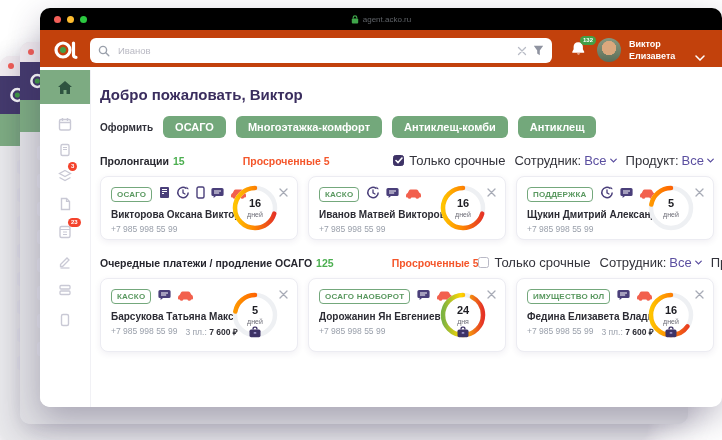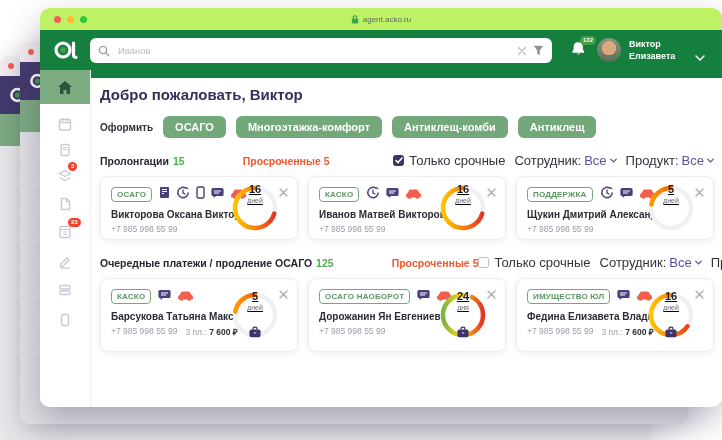--- a/index.html
+++ b/index.html
@@ -9,27 +9,27 @@
   .bgwin{position:absolute;border-radius:10px;overflow:hidden;box-shadow:0 8px 26px rgba(40,30,70,.22);}
   .bgwin .bar{position:absolute;left:0;top:0;right:0;height:20px;background:#f2ecf0;}
   .bgwin .dot{position:absolute;top:7px;width:6px;height:6px;border-radius:50%;background:#f35f58;}
   .bgwin .ph{position:absolute;left:0;top:20px;right:0;height:38px;background:#443a6d;}
   .bgwin .pg{position:absolute;left:0;top:58px;width:50px;height:32px;background:#7dab82;}
   .bgwin .bodyc{position:absolute;left:0;top:58px;right:0;bottom:0;}
   .bgwin .sq{position:absolute;left:17px;width:14px;height:14px;border-radius:3px;background:#e4e4ec;}
   
   .win{position:absolute;left:40px;top:8px;width:682px;height:399px;background:#fff;border-radius:10px;
        overflow:hidden;box-shadow:0 12px 32px rgba(40,30,70,.30);}
-  .topbar{position:absolute;left:0;top:0;right:0;height:22px;background:#bef264;}
+  .topbar{position:absolute;left:0;top:0;right:0;height:22px;background:#000000;}
   .lights{position:absolute;left:14px;top:8px;display:flex;gap:6px;}
   .lights i{width:7px;height:7px;border-radius:50%;display:block;}
   .lt-red{background:#f35f58}.lt-yellow{background:#fdbc2f}.lt-green{background:#2bc840}
   .urlbox{position:absolute;left:0;right:0;top:0;height:22px;display:flex;align-items:center;justify-content:center;gap:4px;
           font-size:8px;color:#5f6368;}
-  .appbar{position:absolute;left:0;top:22px;right:0;height:48px;background:#15803d;}
+  .appbar{position:absolute;left:0;top:22px;right:0;height:37px;background:#c2410c;}
   .logo{position:absolute;left:0;top:0;width:50px;height:40px;display:flex;align-items:center;justify-content:center;}
   .search{position:absolute;left:50px;top:8px;width:462px;height:25px;background:#fff;border-radius:6px;
           display:flex;align-items:center;padding:0 8px;box-sizing:border-box;gap:6px;}
   .search input{flex:1;border:none;outline:none;background:transparent;font-size:9.5px;color:#333;
                 font-family:"Liberation Sans",sans-serif;}
   .search input::placeholder{color:#b9b9c3;}
   .bell{position:absolute;left:531px;top:11px;}
   .bell-badge{position:absolute;left:540px;top:6px;background:#43a047;color:#fff;font-size:6px;font-weight:bold;
               padding:1px 3px;border-radius:5px;line-height:1.2;}
   .avatar{position:absolute;left:557px;top:8px;width:24px;height:24px;border-radius:50%;
@@ -71,21 +71,21 @@
   .card-top{display:flex;align-items:center;gap:7px;}
   .pill{display:inline-block;border:1px solid #74a87c;color:#59985f;font-size:8px;font-weight:bold;
         border-radius:4px;padding:2px 5px;letter-spacing:.2px;white-space:nowrap;}
   .cicons{display:inline-flex;align-items:center;gap:6px;}
   .card-name{margin-top:6px;font-size:10px;font-weight:bold;color:#2c2c34;max-width:126px;
              white-space:nowrap;overflow:hidden;}
   .card-meta{margin-top:4px;font-size:8.5px;color:#9aa0ab;display:flex;gap:8px;white-space:nowrap;}
   .pay-value{color:#2c2c34;}
   .gauge{position:absolute;right:18px;top:50%;transform:translateY(-50%);width:48px;height:48px;}
   .gauge .days{position:absolute;inset:0;display:flex;flex-direction:column;align-items:center;
-               line-height:1;text-decoration:underline;}
+               justify-content:center;line-height:1;}
   .gauge .days b{font-size:11px;color:#1e1e24;}
   .gauge .days span{font-size:7px;color:#6b6b75;margin-top:2px;}
   .purse{position:absolute;left:50%;bottom:-3px;transform:translateX(-50%);}
 </style>
 </head>
 <body>
 
 <div class="stage">
 
   <div class="bgwin" style="left:0;top:56px;width:648px;height:384px;background:#e9e9ec;">

